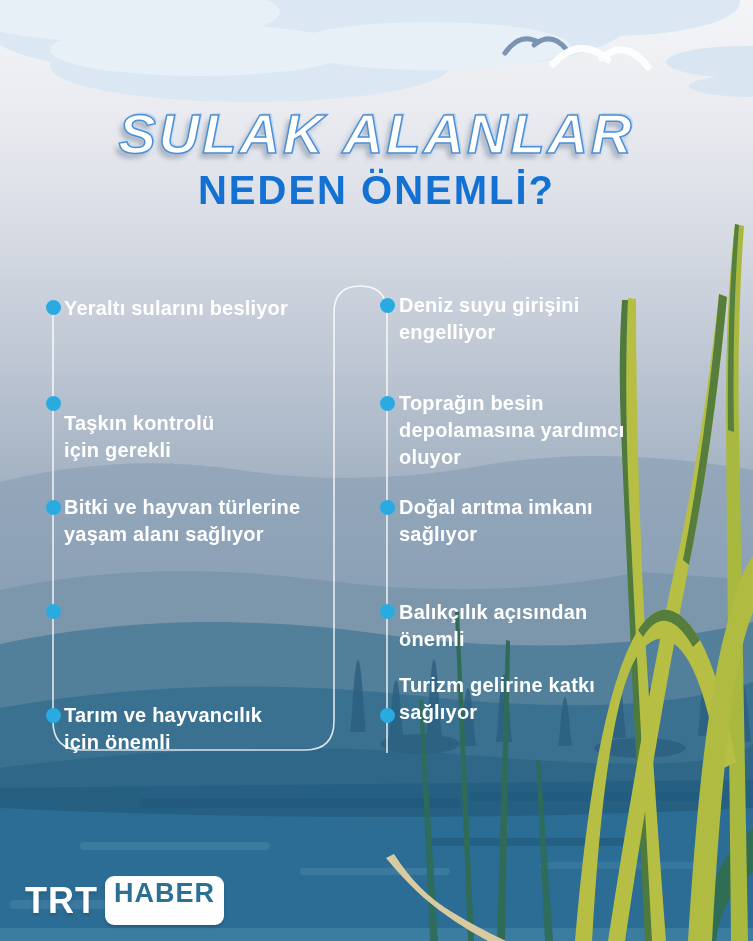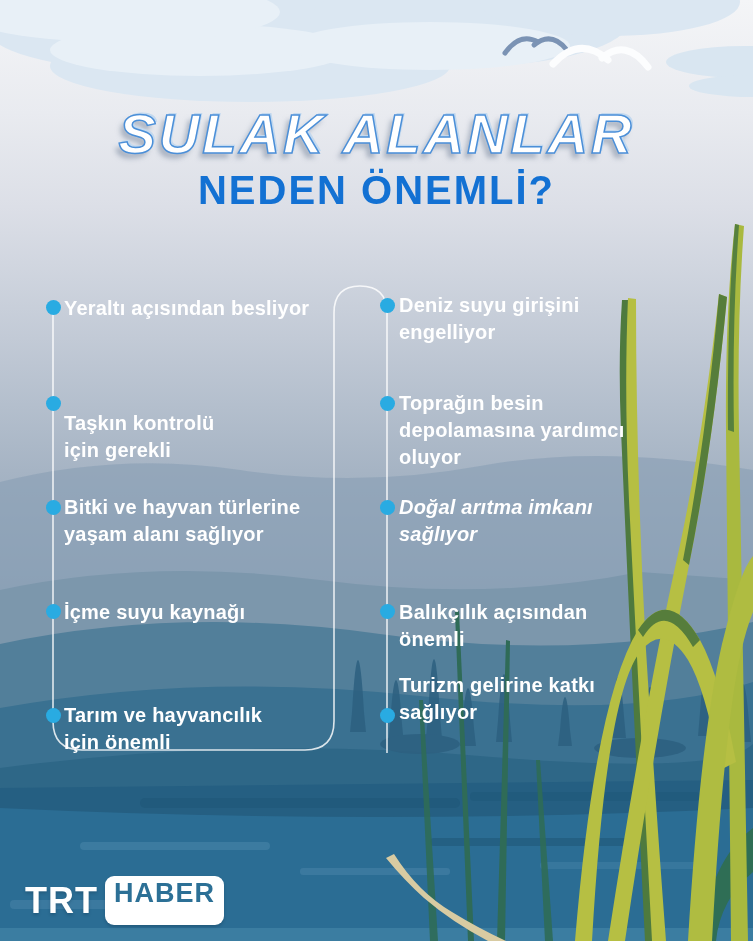--- a/index.html
+++ b/index.html
@@ -138,35 +138,34 @@
   <div class="bullet" style="left:46px;top:396px;"></div>
   <div class="bullet" style="left:46px;top:500px;"></div>
   <div class="bullet" style="left:46px;top:604px;"></div>
   <div class="bullet" style="left:46px;top:708px;"></div>
   <div class="bullet" style="left:380px;top:298px;"></div>
   <div class="bullet" style="left:380px;top:396px;"></div>
   <div class="bullet" style="left:380px;top:500px;"></div>
   <div class="bullet" style="left:380px;top:604px;"></div>
   <div class="bullet" style="left:380px;top:708px;"></div>
 
-  <div class="item left" style="top:295px;">Yeraltı açısından besliyor</div>
+  <div class="item left" style="top:295px;">Yeraltı sularını besliyor</div>
   <div class="item left" style="top:410px;">Taşkın kontrolü
 için gerekli</div>
   <div class="item left" style="top:494px;">Bitki ve hayvan türlerine
 yaşam alanı sağlıyor</div>
-  <div class="item left" style="top:599px;">İçme suyu kaynağı</div>
   <div class="item left" style="top:702px;">Tarım ve hayvancılık
 için önemli</div>
 
   <div class="item right" style="top:292px;">Deniz suyu girişini
 engelliyor</div>
   <div class="item right" style="top:390px;">Toprağın besin
 depolamasına yardımcı
 oluyor</div>
-  <div class="item right" style="top:494px;font-style:italic;">Doğal arıtma imkanı
+  <div class="item right" style="top:494px;">Doğal arıtma imkanı
 sağlıyor</div>
   <div class="item right" style="top:599px;">Balıkçılık açısından
 önemli</div>
   <div class="item right" style="top:672px;">Turizm gelirine katkı
 sağlıyor</div>
 
   <div class="logo">
     <span class="logo-trt">TRT</span>
     <span class="logo-badge">
       <span class="logo-haber">HABER</span>

